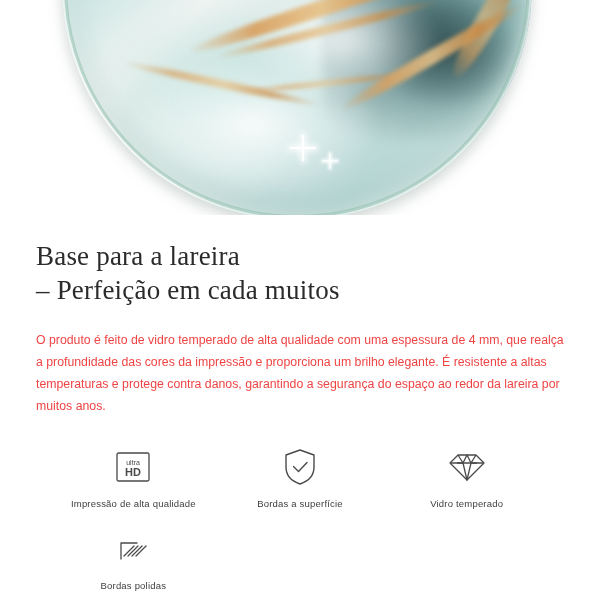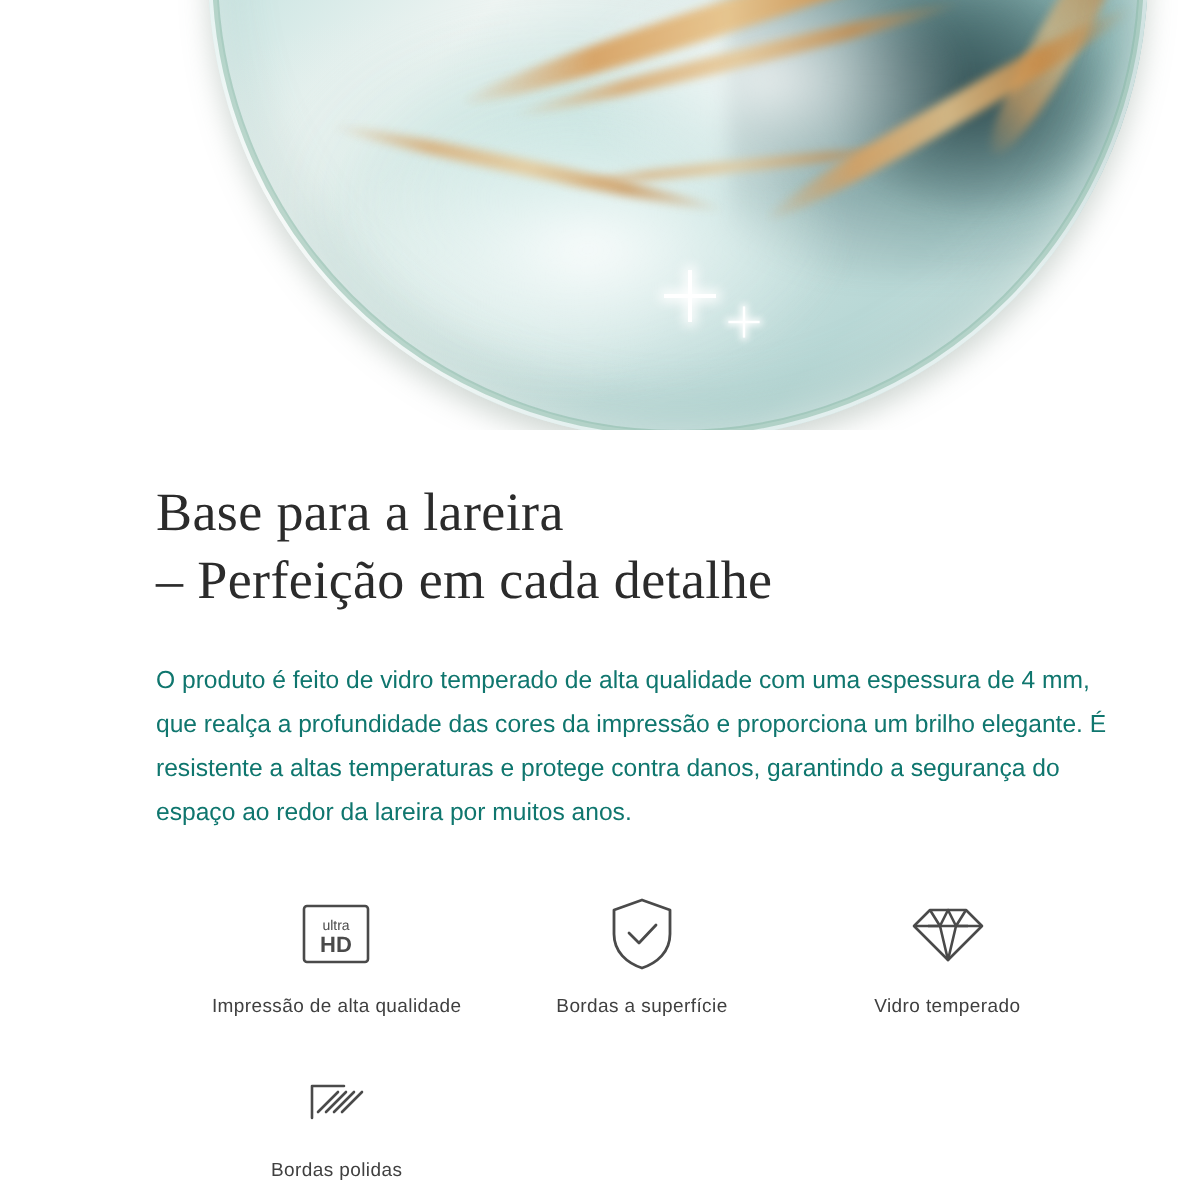--- a/index.html
+++ b/index.html
@@ -12,21 +12,20 @@
     background: #ffffff;
     font-family: "Liberation Sans", sans-serif;
     overflow: hidden;
   }
   .page {
     position: relative;
     width: 600px;
     height: 600px;
     background: #ffffff;
     box-sizing: border-box;
-    padding-left: 42px;
   }
 
   
   .hero {
     position: relative;
     width: 600px;
     height: 215px;
     overflow: hidden;
     background: #ffffff;
   }
@@ -147,21 +146,21 @@
     color: #2b2b2b;
     font-weight: 400;
     margin: 24px 0 0 0;
     letter-spacing: .2px;
   }
   .headline .l2 { display: block; }
   .paragraph {
     margin: 22px 0 0 0;
     font-size: 12.3px;
     line-height: 22px;
-    color: #0f766e;
+    color: #ef4444;
     max-width: 540px;
   }
 
   
   .features {
     margin-top: 28px;
     display: grid;
     grid-template-columns: repeat(3, 1fr);
     row-gap: 18px;
     padding: 0 14px;
@@ -213,21 +212,21 @@
       <div class="rim"></div>
       <div class="rim-edge"></div>
       <div class="sparkle"></div>
       <div class="sparkle sparkle2"></div>
     </div>
   </div>
 
   <div class="content">
     <h1 class="headline">
       <span>Base para a lareira</span>
-      <span class="l2">– Perfeição em cada detalhe</span>
+      <span class="l2">– Perfeição em cada muitos</span>
     </h1>
 
     <p class="paragraph">O produto é feito de vidro temperado de alta qualidade com uma espessura de 4 mm, que realça a profundidade das cores da impressão e proporciona um brilho elegante. É resistente a altas temperaturas e protege contra danos, garantindo a segurança do espaço ao redor da lareira por muitos anos.</p>
 
     <div class="features">
 
 
       <div class="feature">
         <div class="glyph">
           <svg width="40" height="40" viewBox="0 0 40 40" fill="none" stroke="#4a4a4a" stroke-width="1.3">

